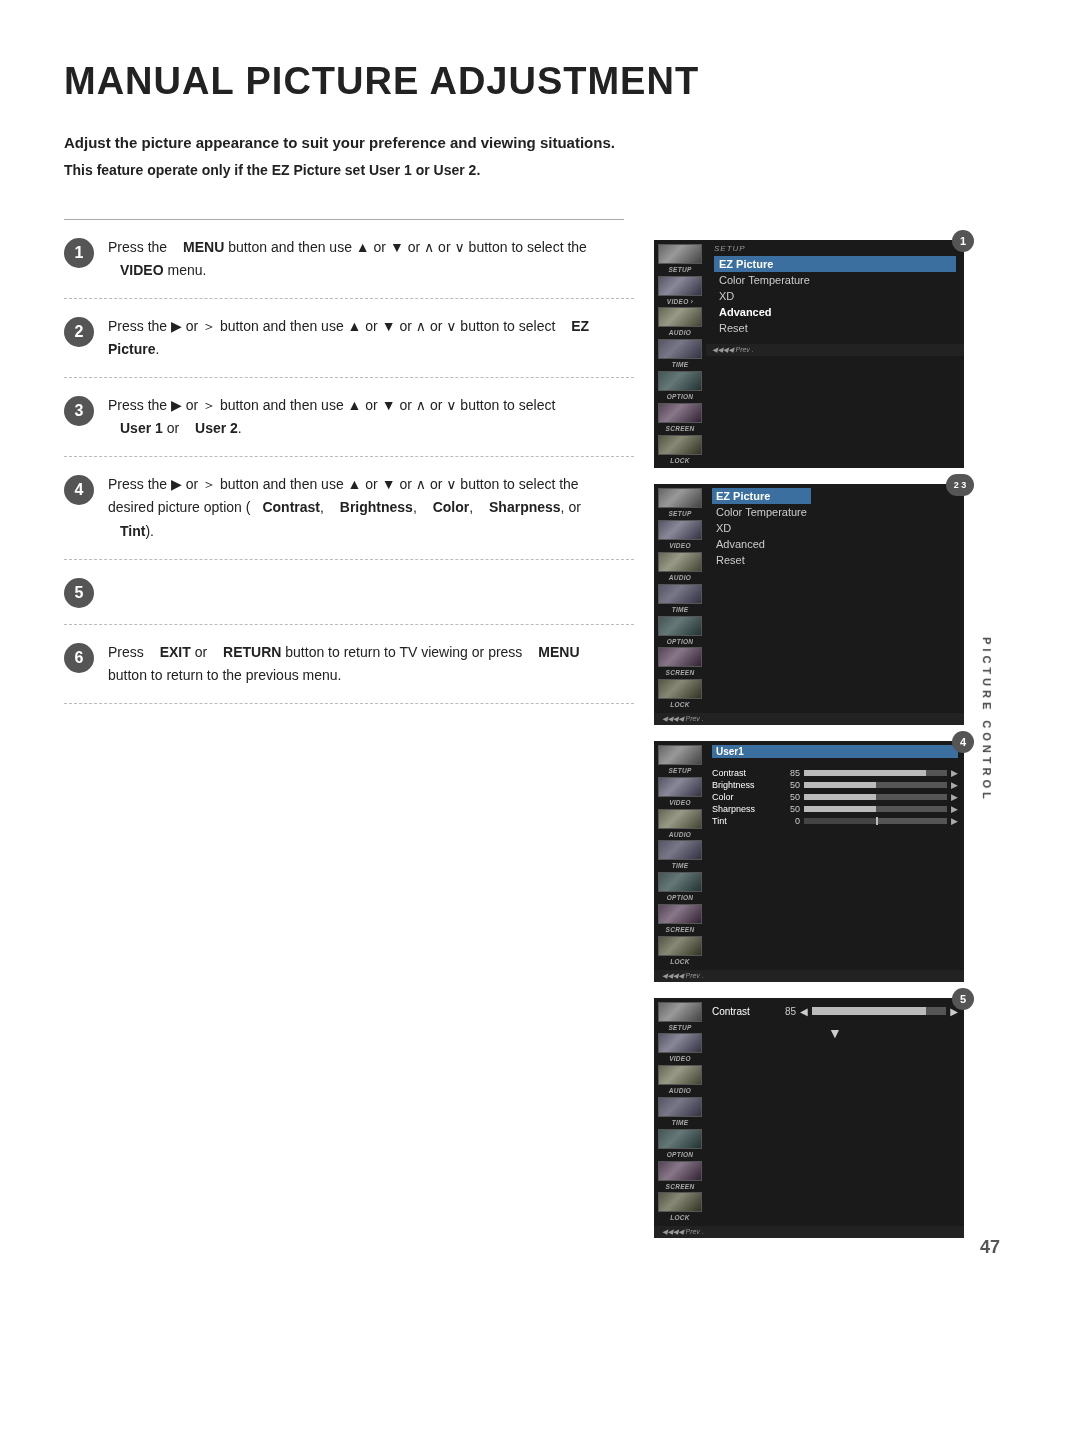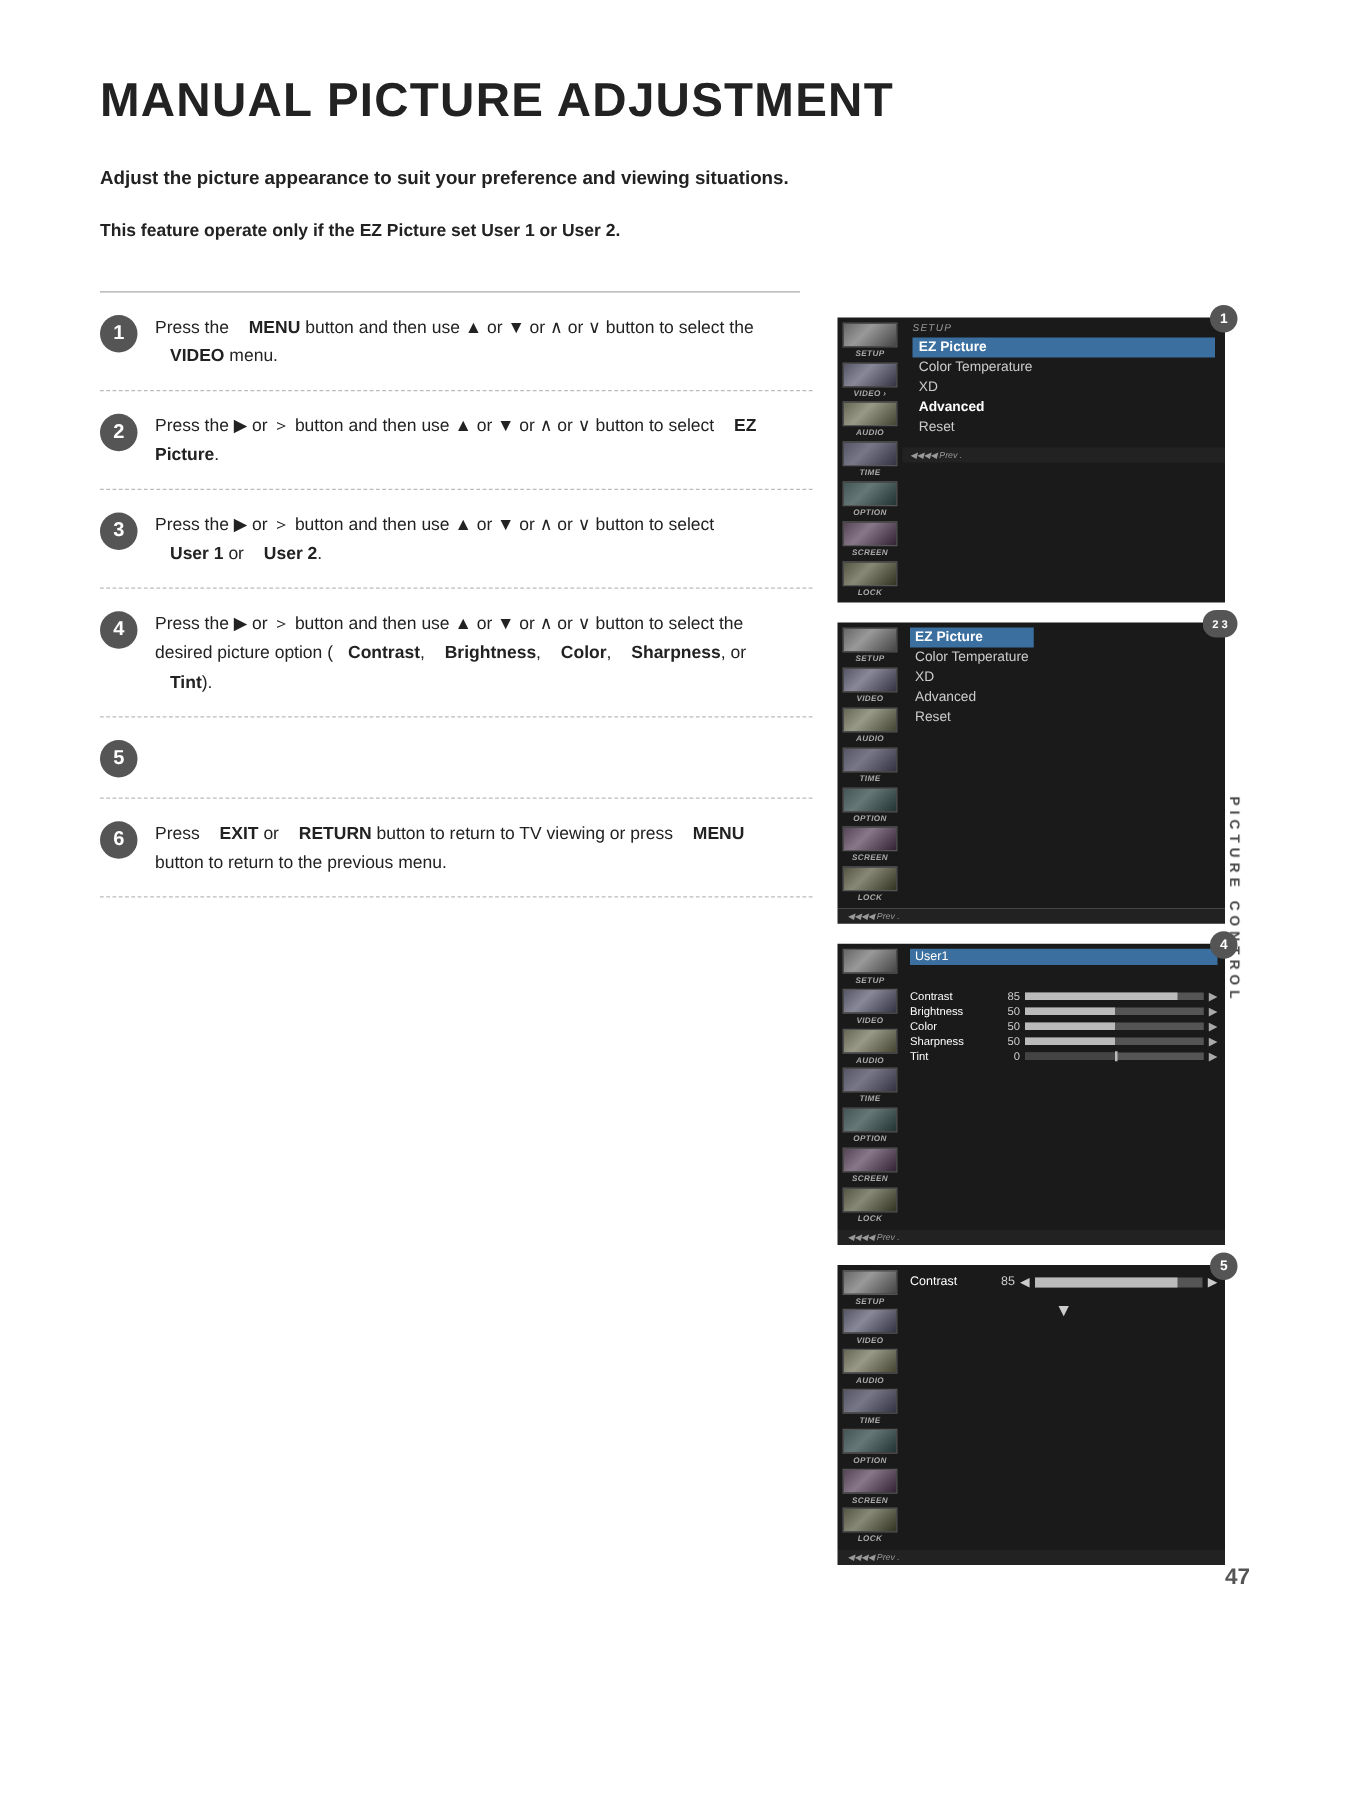--- a/index.html
+++ b/index.html
@@ -6,21 +6,21 @@
     body {
       width: 1080px;
       min-height: 1439px;
       background: #fff;
       font-family: Arial, Helvetica, sans-serif;
       color: #222;
       position: relative;
     }
 
     .page {
-      padding: 60px 80px 60px 80px;
+      padding: 60px 80px 60px 64px;
       position: relative;
     }
 
     
     .main-title {
       font-size: 38px;
       font-weight: 900;
       letter-spacing: 1px;
       margin-bottom: 28px;
       font-family: Arial Black, Arial, sans-serif;
@@ -31,21 +31,21 @@
       font-size: 24px;
       font-weight: bold;
       margin-bottom: 22px;
     }
 
     
     .intro-text {
       font-size: 15px;
       font-weight: bold;
       line-height: 1.6;
-      margin-bottom: 18px;
+      margin-bottom: 4px;
       max-width: 560px;
     }
 
     .feature-note {
       font-size: 14px;
       font-weight: bold;
       line-height: 1.7;
       margin-bottom: 36px;
       max-width: 560px;
     }
@@ -357,21 +357,21 @@
               <div class="thumb-label">TIME</div>
               <div class="thumb-img" style="background:linear-gradient(135deg,#455 0%,#677 40%,#233 100%);"></div>
               <div class="thumb-label">OPTION</div>
               <div class="thumb-img" style="background:linear-gradient(135deg,#545 0%,#878 40%,#323 100%);"></div>
               <div class="thumb-label">SCREEN</div>
               <div class="thumb-img" style="background:linear-gradient(135deg,#554 0%,#887 40%,#332 100%);"></div>
               <div class="thumb-label">LOCK</div>
             </div>
 
             <div style="flex:1;padding:4px 6px;">
-              <div style="font-size:10px;color:#fff;font-weight:normal;margin-bottom:19px;background:#3a6fa0;padding:1px 4px;">User1</div>
+              <div style="font-size:10px;color:#fff;font-weight:bold;margin-bottom:9px;background:#3a6fa0;padding:1px 4px;">User1</div>
 
               <div style="display:flex;align-items:center;gap:4px;padding:1px 0;">
                 <span style="font-size:9px;color:#fff;width:66px;">Contrast</span>
                 <span style="font-size:9px;color:#ccc;width:18px;text-align:right;">85</span>
                 <div style="flex:1;height:6px;background:#555;position:relative;">
                   <div style="width:85%;height:100%;background:#bbb;"></div>
                 </div>
                 <span style="font-size:9px;color:#aaa;">▶</span>
               </div>
 

